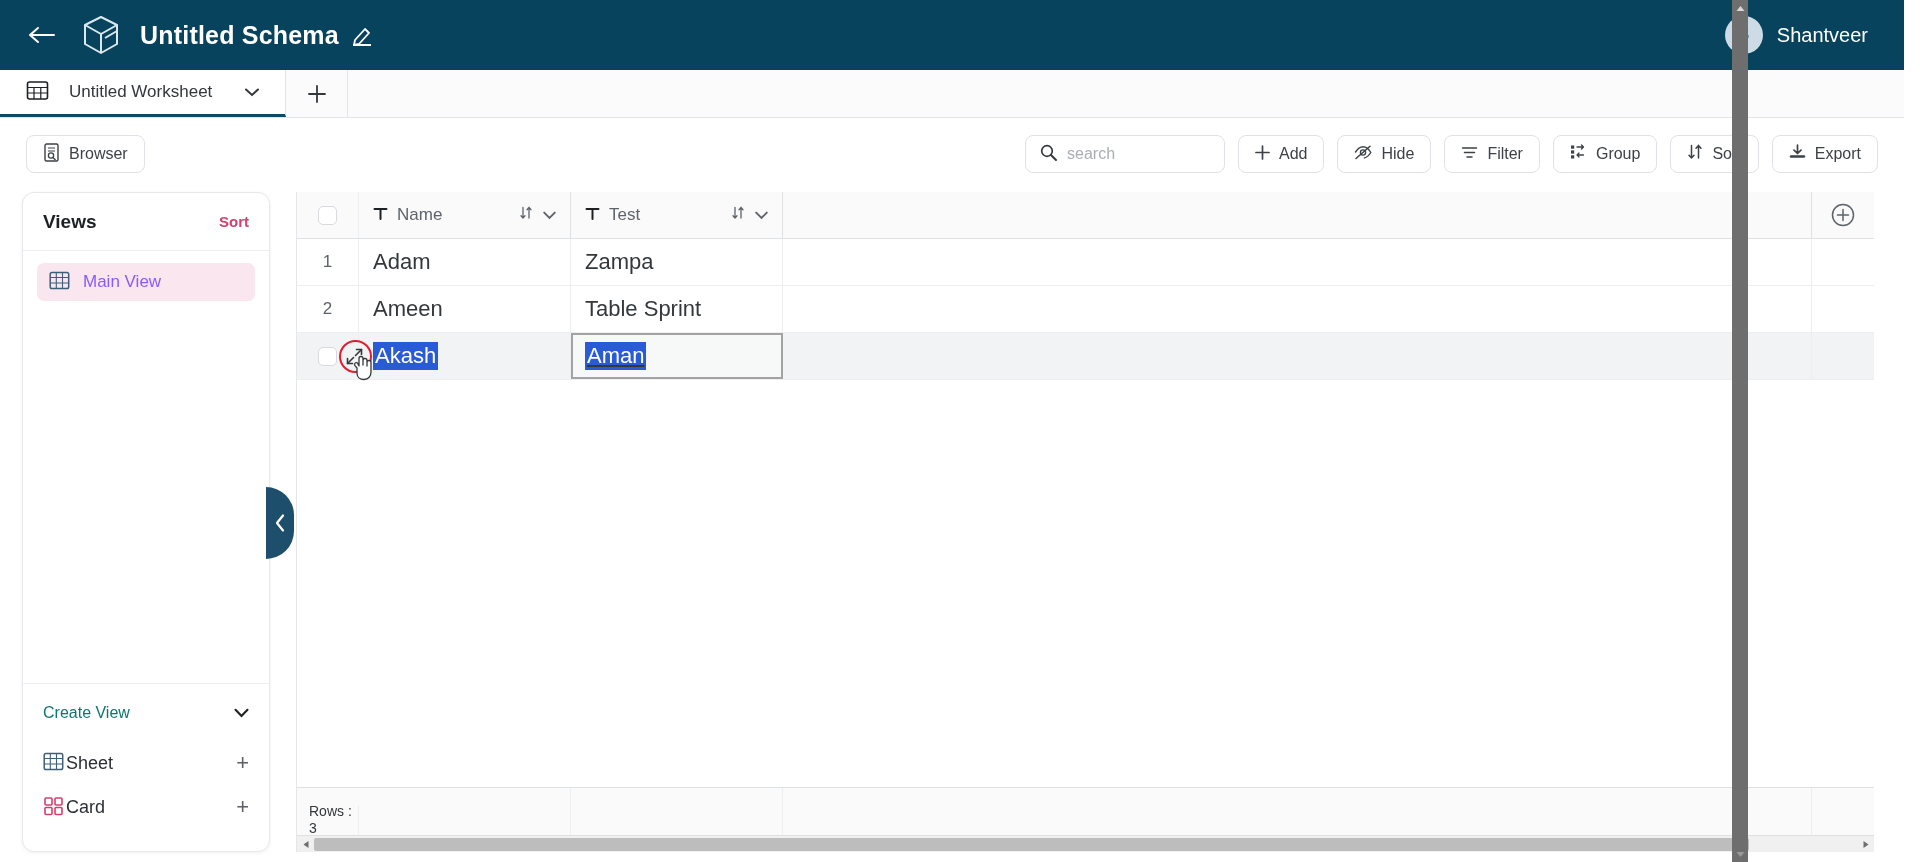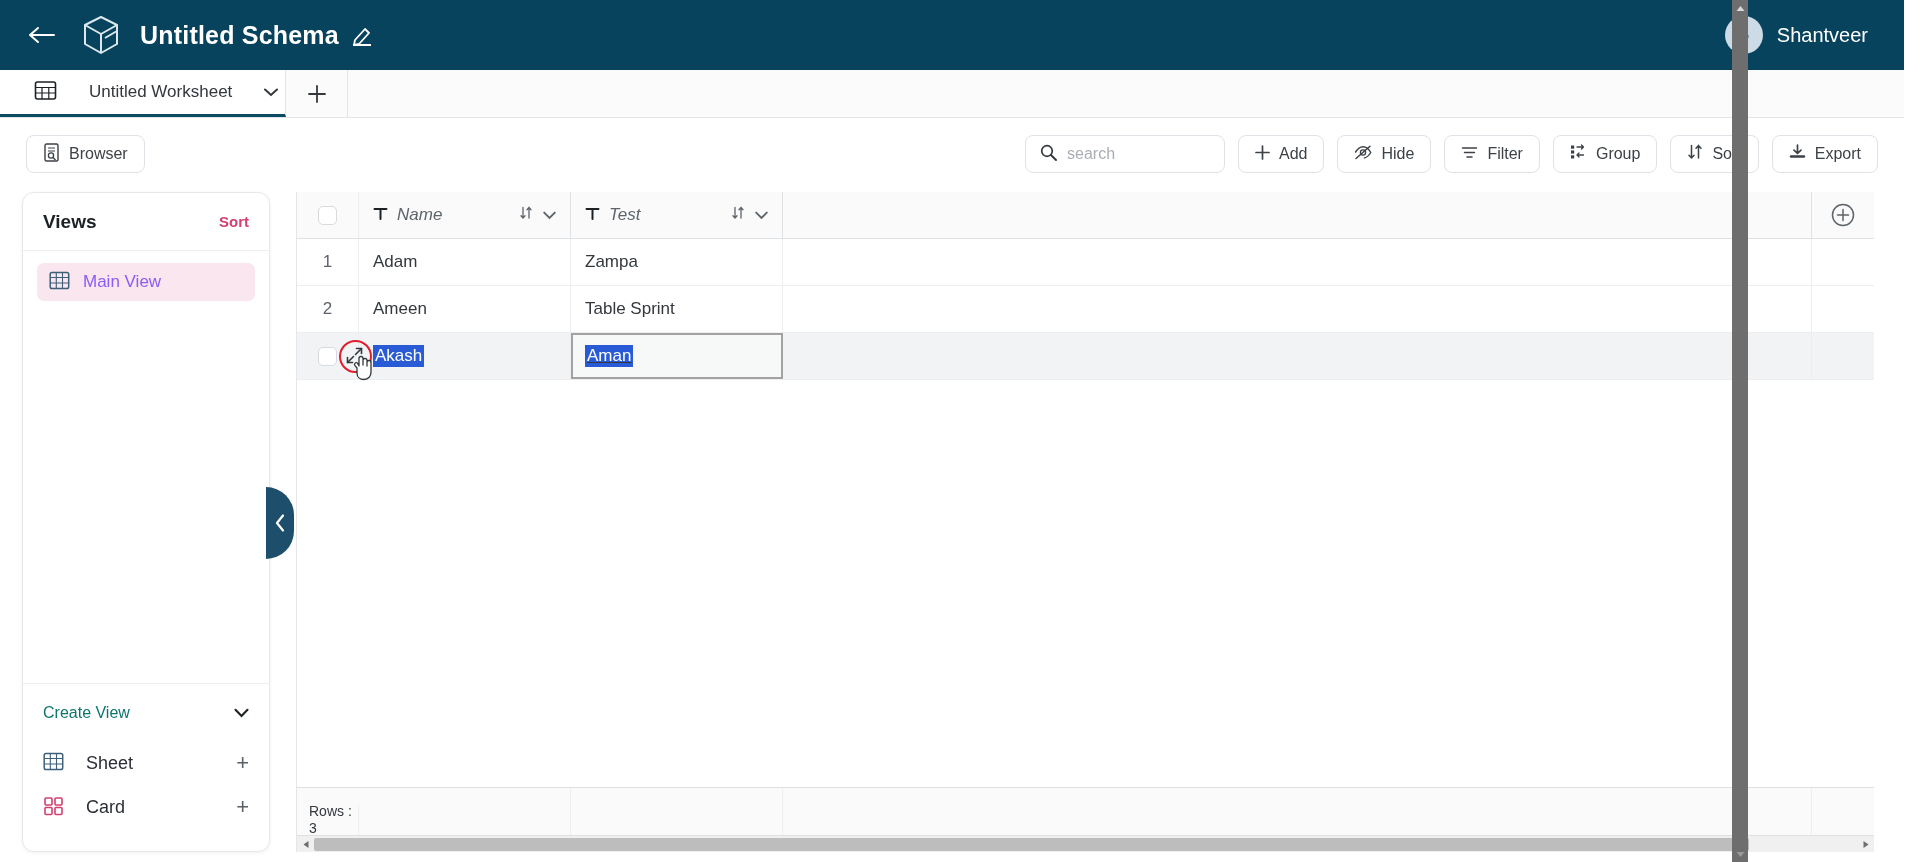--- a/index.html
+++ b/index.html
@@ -31,21 +31,21 @@
   }
   .user-name { color:#ffffff; font-size:20px; white-space:nowrap; }
 
   
   .tabbar {
     position:absolute; top:70px; left:0; width:1904px; height:48px;
     background:#fbfbfc; display:flex; align-items:stretch;
     border-bottom:1px solid #e2e5e9;
   }
   .ws-tab {
-    width:286px; display:flex; align-items:center; gap:32px; padding:0 34px;
+    width:286px; display:flex; align-items:center; gap:20px; padding:0 26px;
     background:#ffffff; border-right:1px solid #e2e5e9;
     border-bottom:3px solid #0d4a63; cursor:pointer;
   }
   .ws-tab .tab-label { font-size:17px; color:#33383d; white-space:nowrap; }
   .ws-tab .chev { margin-left:auto; }
   .add-tab {
     width:62px; display:flex; align-items:center; justify-content:center;
     border-right:1px solid #e2e5e9; background:#fbfbfc; cursor:pointer;
   }
 
@@ -88,21 +88,21 @@
     border-radius:7px; background:#fae6ee; cursor:pointer;
   }
   .view-item .vlabel { font-size:17px; color:#8b5cf6; }
   .create-view-head {
     display:flex; align-items:center; padding:0 20px; height:58px;
     border-top:1px solid #eceef0;
   }
   .create-view-title { font-size:16px; font-weight:normal; color:#0f766e; }
   .create-view-head .chev { margin-left:auto; }
   .cv-row {
-    display:flex; align-items:center; gap:22px; height:44px; padding:0 20px; cursor:pointer;
+    display:flex; align-items:center; gap:2px; height:44px; padding:0 20px; cursor:pointer;
   }
   .cv-row .cvlabel { font-size:18px; color:#2b3036; }
   .cv-row .plus { margin-left:auto; font-size:22px; color:#5b6167; line-height:1; }
   .cv-bottom { padding-bottom:22px; }
 
   
   .collapse-handle {
     position:absolute; left:266px; top:487px; width:28px; height:72px;
     background:#1d4e6b; border-radius:0 40px 40px 0;
     display:flex; align-items:center; justify-content:center; cursor:pointer; z-index:6;
@@ -120,36 +120,36 @@
     width:62px; display:flex; align-items:center; justify-content:center;
     border-right:1px solid #eceef0; flex-shrink:0;
   }
   .chk {
     width:19px; height:19px; border:1.5px solid #d7dbdf; border-radius:5px; background:#fff; cursor:pointer;
   }
   .col-head {
     width:212px; flex-shrink:0; display:flex; align-items:center; gap:9px;
     padding:0 14px; border-right:1px solid #dfe2e5;
   }
-  .col-head .tname { font-size:17px; color:#5d646b;font-style:italic; }
+  .col-head .tname { font-size:17px; color:#5d646b; }
   .col-head .hicons { margin-left:auto; display:flex; align-items:center; gap:10px; }
   .col-head-fill { flex:1; border-right:1px solid #dfe2e5; }
   .col-add {
     width:62px; display:flex; align-items:center; justify-content:center; flex-shrink:0; cursor:pointer;
   }
   .grid-body { flex:1; overflow:hidden; }
   .row { display:flex; height:47px; border-bottom:1px solid #eceef0; }
   .row.active { background:#f2f3f4; }
   .rownum {
     width:62px; display:flex; align-items:center; justify-content:center;
     font-size:17px; color:#5d646b; border-right:1px solid #eceef0; flex-shrink:0; position:relative;
   }
   .cell {
     width:212px; flex-shrink:0; display:flex; align-items:center; padding:0 14px;
-    font-size:17px; color:#33383d; border-right:1px solid #eceef0;
+    font-size:22px; color:#33383d; border-right:1px solid #eceef0;
   }
   .cell-fill { flex:1; border-right:1px solid #eceef0; }
   .cell-tail { width:62px; flex-shrink:0; }
   .sel-text { background:#2a5bd7; color:#ffffff; padding:1px 2px; }
   .cell.editing {
     border:2px solid #a3a3a3; background:#f7f8f8; padding:0 12px;text-decoration:underline;
   }
 
   
   .annot-circle {

